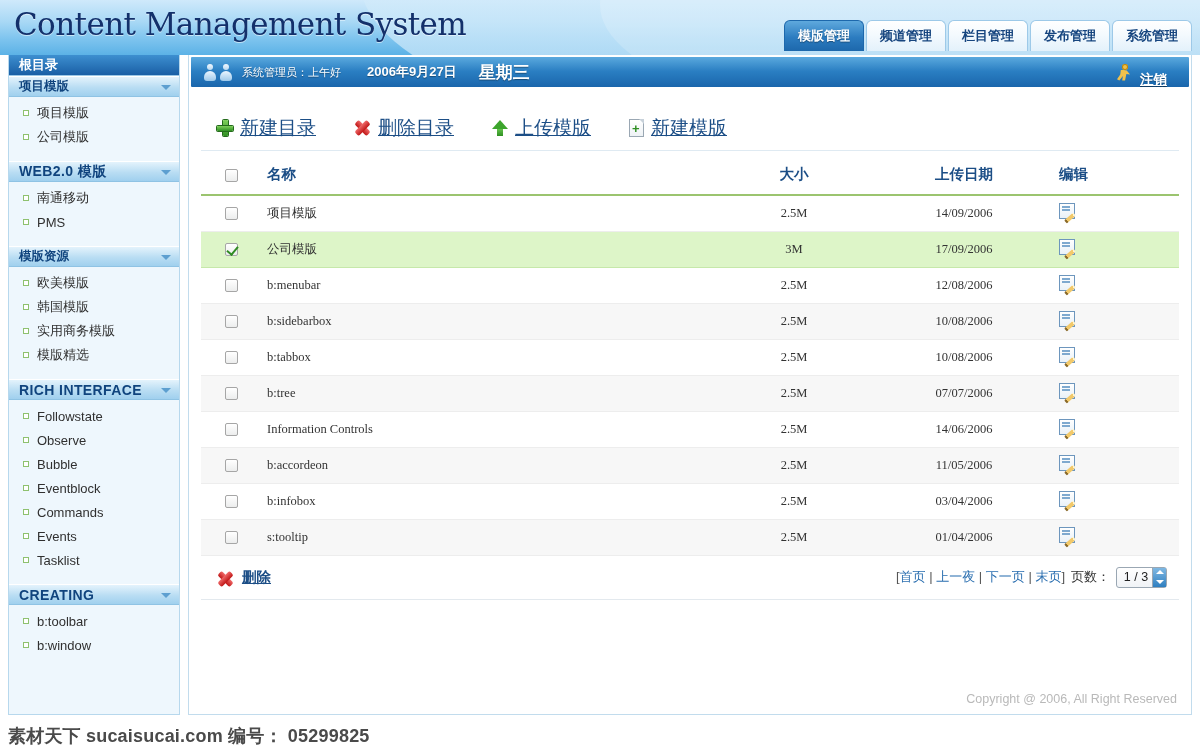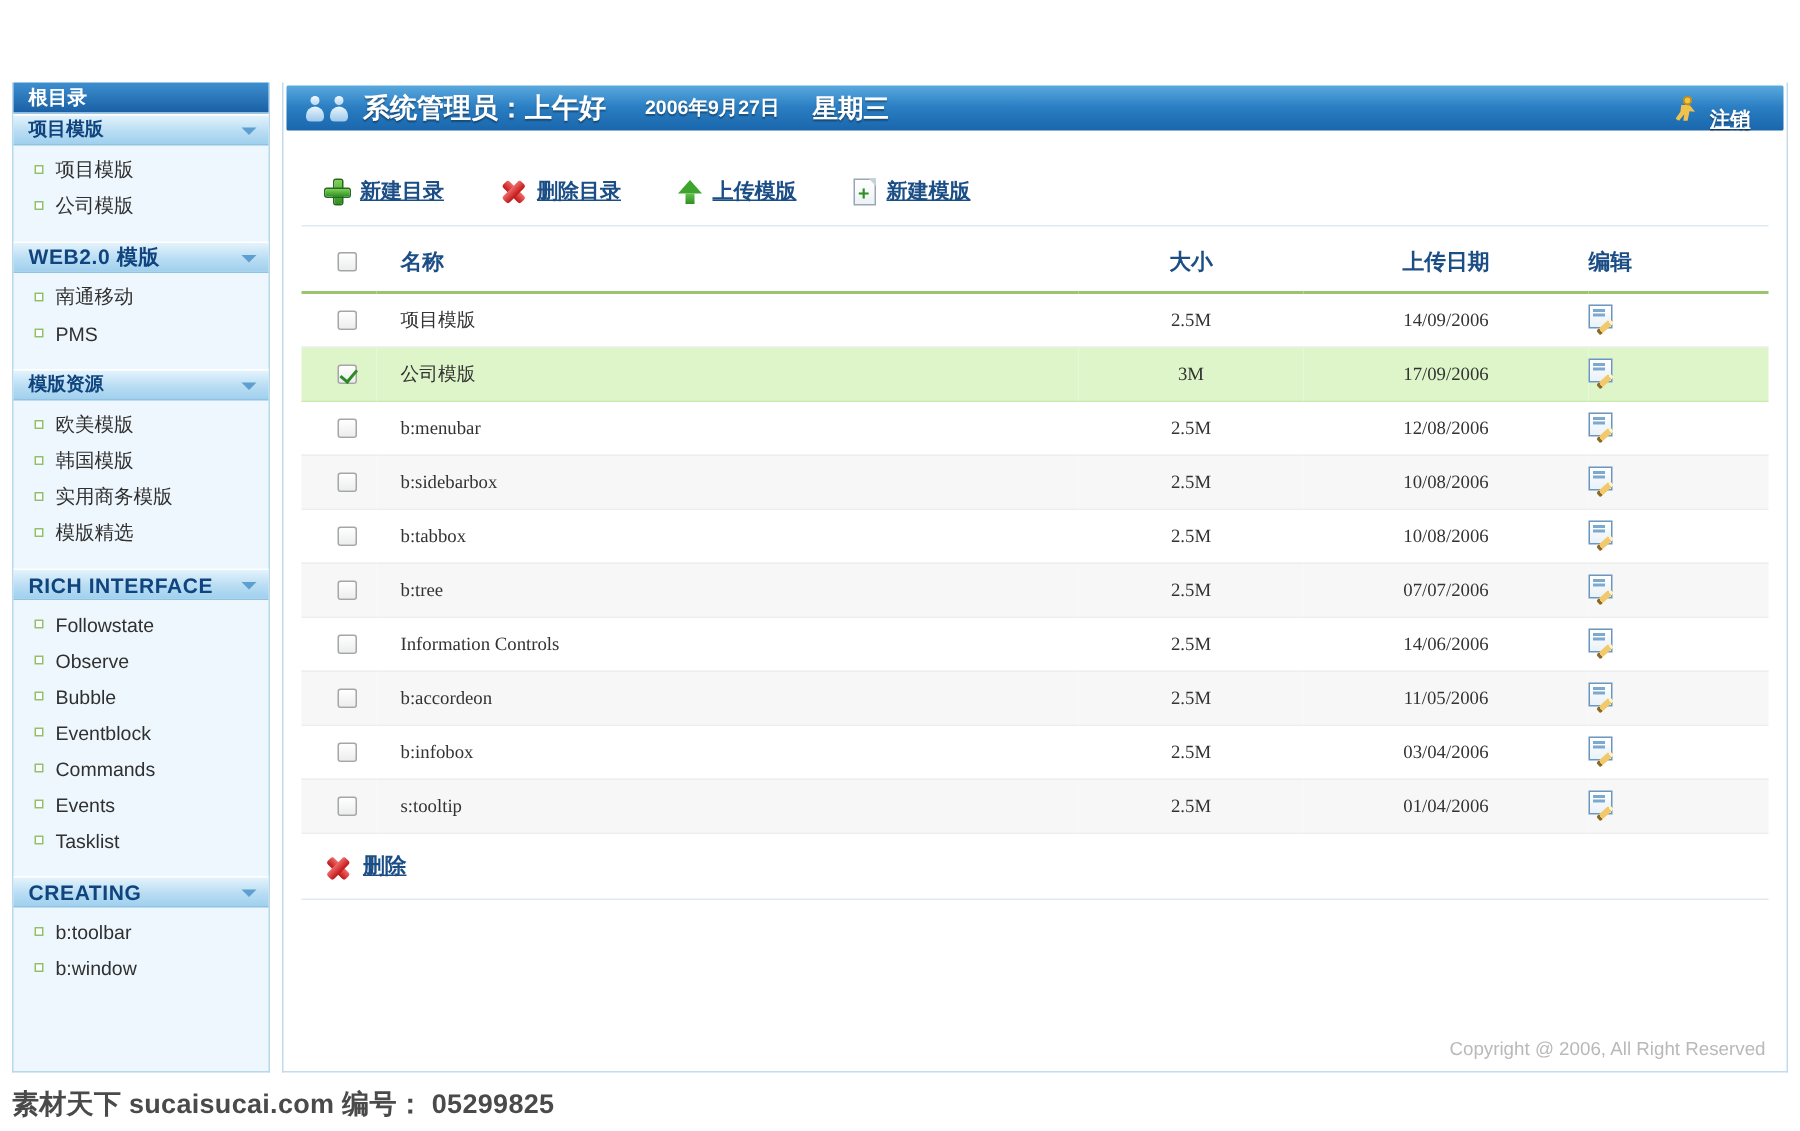--- a/index.html
+++ b/index.html
@@ -156,21 +156,21 @@
     background: linear-gradient(180deg,#f2f9ff,#b9d9f1);
   }
   .person::after {
     content: ''; position: absolute; left: 0.5px; top: 7px;
     width: 12px; height: 10px;
     border-radius: 6px 6px 3px 3px;
     background: linear-gradient(180deg,#eaf5ff,#9cc8ea);
   }
   .userbar .utext {
     margin-left: 10px;
-    font-size: 18px; font-weight: bold;
+    font-size: 11px; font-weight: normal;
     text-shadow: 0 1px 1px rgba(0,0,0,.35);
     white-space: nowrap;
     text-align: center;
   }
   .userbar .udate { margin-left: 26px; font-size: 13px; font-weight: bold; text-shadow: 0 1px 1px rgba(0,0,0,.35); }
   .userbar .uweek { margin-left: 22px; font-size: 17px; font-weight: bold; text-shadow: 0 1px 1px rgba(0,0,0,.35); }
   .logout {
     position: absolute; right: 22px; top: 0; height: 30px;
     display: flex; align-items: center; gap: 8px; cursor: pointer;
   }
@@ -195,21 +195,21 @@
 
   .toolbar {
     margin: 18px 12px 0 12px;
     height: 46px;
     display: flex; align-items: center;
     border-bottom: 1px solid #dfeaf2;
     padding-left: 16px;
   }
   .tb-item { display: flex; align-items: center; gap: 7px; margin-right: 38px; cursor: pointer; }
   .tb-item .tlabel {
-    font-size: 14px; font-weight: bold; color: #1c4e86;
+    font-size: 19px; font-weight: normal; color: #1c4e86;
     text-decoration: underline;
     white-space: nowrap;
   }
   .ic-plus { position: relative; width: 16px; height: 16px; flex: none; }
   .ic-plus::before, .ic-plus::after {
     content: ''; position: absolute; background: linear-gradient(180deg,#7fd05a,#2f8f22);
     border-radius: 1px; box-shadow: 0 0 0 1px #246b1b;
   }
   .ic-plus::before { left: 6px; top: 0; width: 5px; height: 16px; }
   .ic-plus::after { left: 0; top: 6px; width: 16px; height: 5px; }
@@ -340,20 +340,32 @@
     font-size: 18px; font-weight: bold; color: #4a4a4a;
     white-space: nowrap;
     letter-spacing: .2px;
   }
 </style>
 </head>
 <body>
 
 <div id="app">
 
+  <div class="banner">
+    <div class="banner-swoosh"></div>
+    <div class="banner-swoosh2"></div>
+    <div class="logo-text">Content Management System</div>
+    <div class="tabs" id="tabbar">
+        <div class="tab active">模版管理</div>
+        <div class="tab">频道管理</div>
+        <div class="tab">栏目管理</div>
+        <div class="tab">发布管理</div>
+        <div class="tab">系统管理</div>
+      </div>
+  </div>
 
   <div class="frame">
 
     <div class="sidebar">
       <div class="root-header">
         <span>根目录</span>
       </div>
       <div id="sidebar-sections">
           <div class="sec-header">
             <span>项目模版</span>
@@ -577,20 +589,31 @@
               </tr>
             </tbody>
         </table>
       </div>
 
       <div class="footbar">
         <span class="del-action">
           <span class="ic-cross"></span>
           <span class="dlabel">删除</span>
         </span>
+        <span class="pager">
+          <span class="plinks"><span>[</span><span class="lk">首页</span><span> | </span><span class="lk">上一夜</span><span> | </span><span class="lk">下一页</span><span> | </span><span class="lk">末页</span><span>]</span></span>
+          <span class="plabel">页数：</span>
+          <span class="spinbox">
+            <span class="sval">1 / 3</span>
+            <span class="spin-btns">
+              <i class="up"></i>
+              <i class="dn"></i>
+            </span>
+          </span>
+        </span>
       </div>
 
       <div class="copyright">Copyright @ 2006, All Right Reserved</div>
     </div>
   </div>
 
   <div class="watermark">素材天下 sucaisucai.com  编号： 05299825</div>
 </div>
 
 </body></html>

